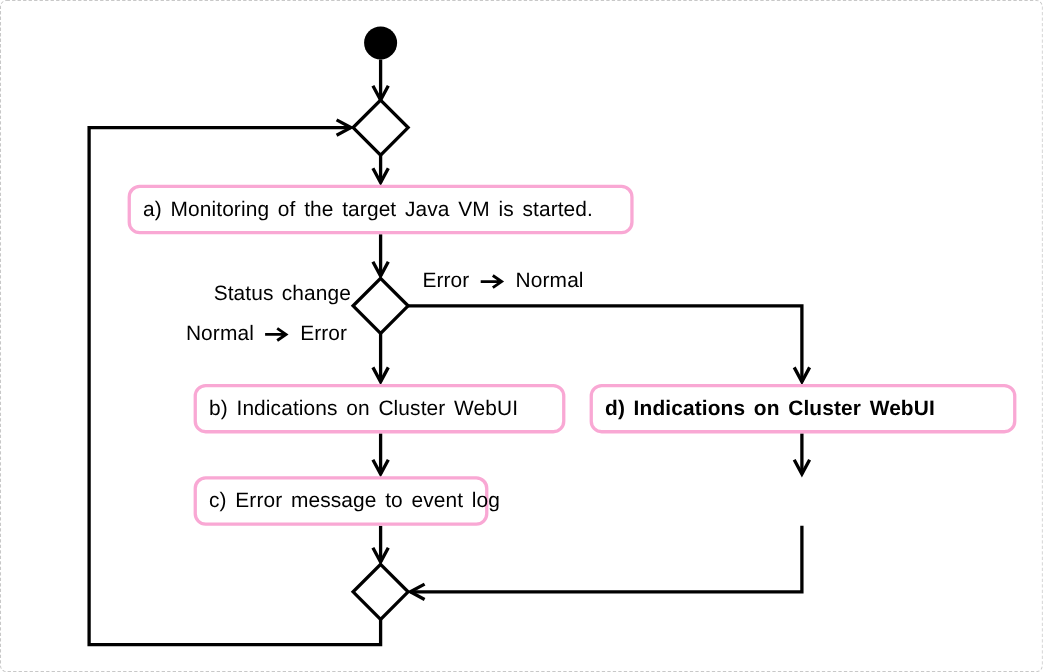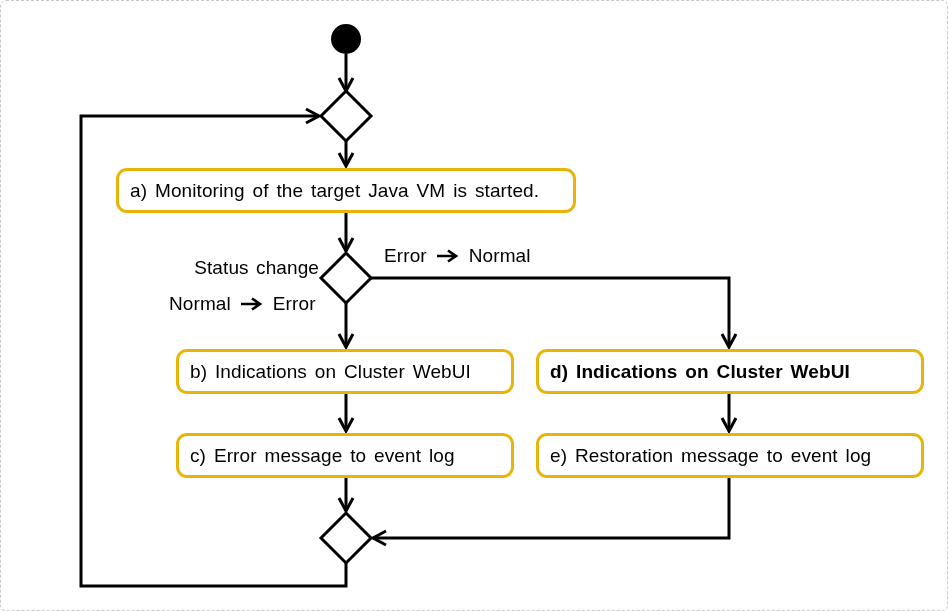--- a/index.html
+++ b/index.html
@@ -16,34 +16,34 @@
     color: #000000;
   }
   svg.wires {
     position: absolute;
     left: 0; top: 0;
     width: 948px; height: 611px;
   }
   .node {
     position: absolute;
     box-sizing: border-box;
-    border: 3px solid #eab308;
+    border: 3px solid #f9a8d4;
     border-radius: 11px;
     background: #ffffff;
     display: flex;
     align-items: center;
     padding-left: 11px;
     font-size: 19px;
     letter-spacing: 0.1px;
     word-spacing: 2.5px;
     white-space: nowrap;
   }
   .node-a { left: 115px; top: 167px; width: 460px; height: 45px; }
   .node-b { left: 175px; top: 348px; width: 338px; height: 45px; }
-  .node-c { left: 175px; top: 432px; width: 338px; height: 45px; }
+  .node-c { left: 175px; top: 432px; width: 268px; height: 45px; }
   .node-d { left: 535px; top: 348px; width: 388px; height: 45px; font-weight: bold; }
   .node-e { left: 535px; top: 432px; width: 388px; height: 45px; }
   .edge-label {
     position: absolute;
     font-size: 19px;
     letter-spacing: 0.1px;
     word-spacing: 2px;
     white-space: nowrap;
     display: flex;
     align-items: center;
@@ -81,21 +81,20 @@
     <circle cx="345" cy="38" r="15" fill="#000000"></circle>
     <polygon points="345,90 370,115 345,140 320,115" fill="#ffffff" stroke="#000000" stroke-width="3"></polygon>
     <polygon points="345,252 370,277 345,302 320,277" fill="#ffffff" stroke="#000000" stroke-width="3"></polygon>
     <polygon points="345,512 370,537 345,562 320,537" fill="#ffffff" stroke="#000000" stroke-width="3"></polygon>
   </svg>
 
   <div class="node node-a">a) Monitoring of the target Java VM is started.</div>
   <div class="node node-b">b) Indications on Cluster WebUI</div>
   <div class="node node-c">c) Error message to event log</div>
   <div class="node node-d">d) Indications on Cluster WebUI</div>
-  <div class="node node-e">e) Restoration message to event log</div>
 
   <div class="edge-label lbl-status">
     <span>Status change</span>
   </div>
 
   <div class="edge-label lbl-err-nor">
     <span>Error</span>
     <svg class="arrow-glyph" width="24" height="14" viewBox="0 0 24 14">
       <path d="M1,7 H19 M12,1.5 L20,7 L12,12.5" fill="none" stroke="#000000" stroke-width="2.6"></path>
     </svg>

